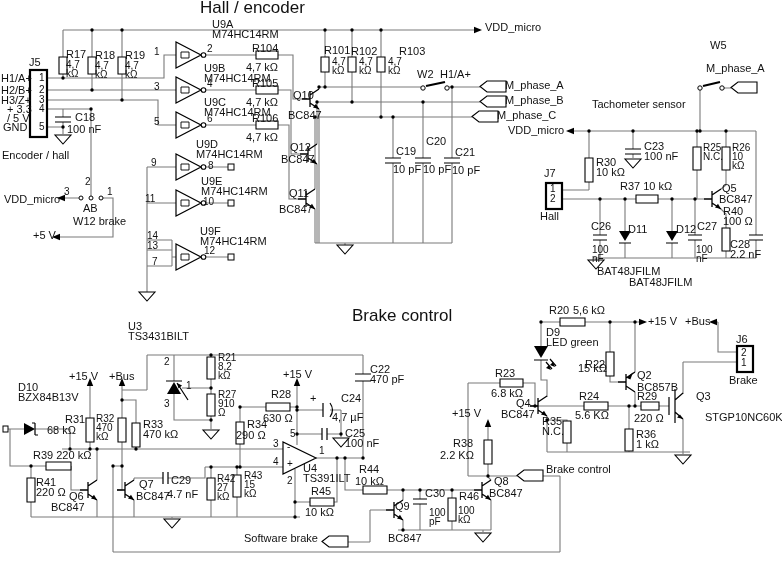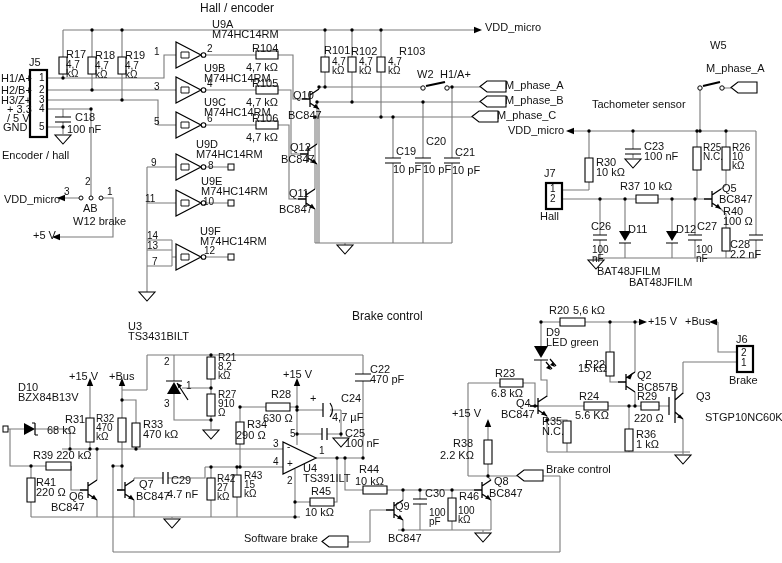--- a/index.html
+++ b/index.html
@@ -1,21 +1,21 @@
 <!DOCTYPE html>
 <html><head>
 <meta charset="utf-8">
 <style>
   html,body{margin:0;padding:0;background:#fff}
   .stage{position:relative;width:782px;height:563px;background:#fff;overflow:hidden;
          font-family:"Liberation Sans",sans-serif}
   .stage svg{position:absolute;left:0;top:0}
   .lb{position:absolute;font-size:11px;line-height:10px;color:#111;white-space:pre}
   .pn{font-size:10px;line-height:9px}
-  .tt{font-size:12px}
+  .tt{font-size:17px}
   .w{stroke:#7a7a7a;stroke-width:1.1;fill:none}
   .k{stroke:#000;stroke-width:1.2;fill:none}
   .rbox{fill:#fff;stroke:#000;stroke-width:1.1}
   .conn{fill:none;stroke:#000;stroke-width:2.2}
   .pad{fill:#fff;stroke:#000;stroke-width:1}
   .dot{fill:#000}
 </style>
 </head>
 <body>
 

